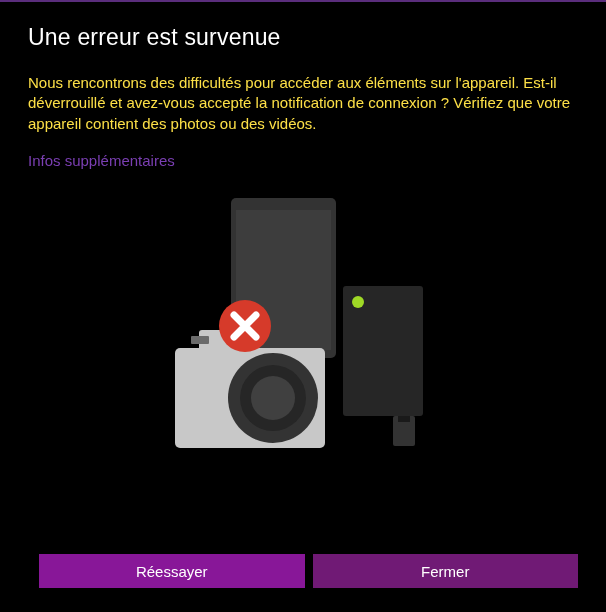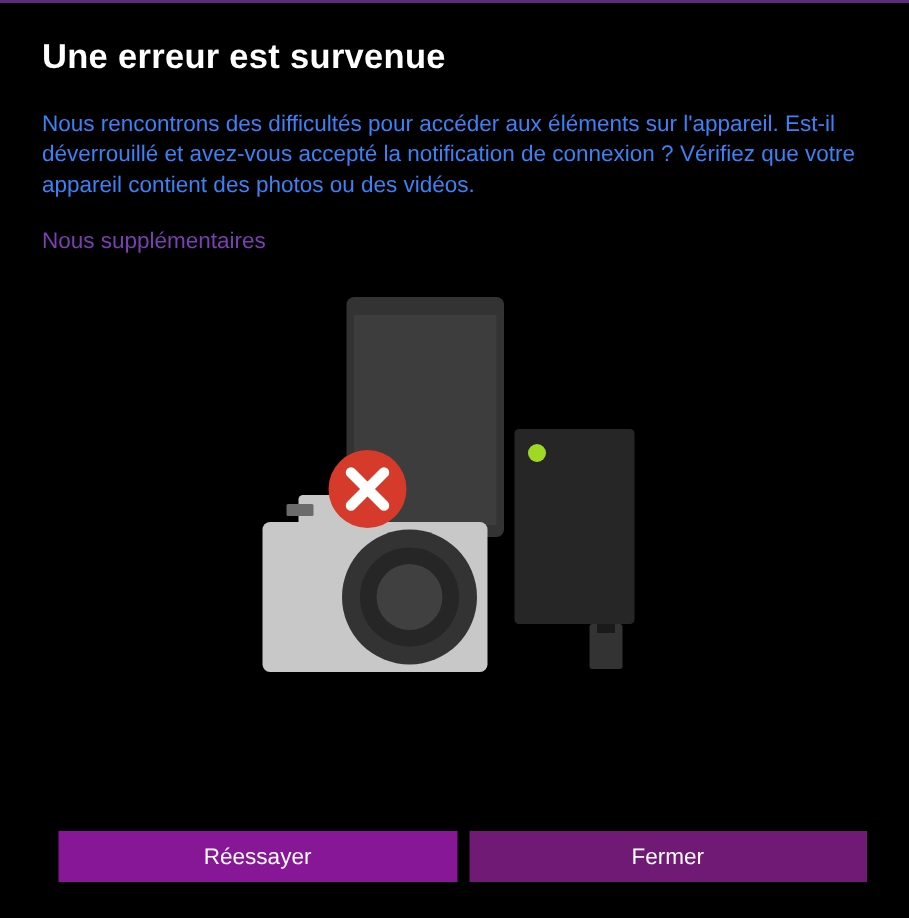--- a/index.html
+++ b/index.html
@@ -22,29 +22,29 @@
       left: 0;
       right: 0;
       height: 2px;
       background: #5a2d7c;
     }
     .content {
       padding: 24px 28px 0 28px;
     }
     .title {
       font-size: 23px;
-      font-weight: 700;
+      font-weight: 400;
       color: #ffffff;
       margin-bottom: 22px;
       letter-spacing: 0.2px;
     }
     .description {
       font-size: 15px;
       line-height: 1.35;
-      color: #3b82f6;
+      color: #fde047;
       margin-bottom: 18px;
     }
     .link {
       font-size: 15px;
       color: #7b3fb3;
       text-decoration: none;
       display: inline-block;
     }
     .illustration {
       display: flex;
@@ -79,21 +79,21 @@
     }
   </style>
 </head>
 <body>
 
 <div class="top-accent"></div>
 
 <div class="content">
   <h1 class="title">Une erreur est survenue</h1>
   <p class="description">Nous rencontrons des difficultés pour accéder aux éléments sur l'appareil. Est-il déverrouillé et avez-vous accepté la notification de connexion&nbsp;? Vérifiez que votre appareil contient des photos ou des vidéos.</p>
-  <a class="link" href="#">Nous supplémentaires</a>
+  <a class="link" href="#">Infos supplémentaires</a>
 
   <div class="illustration">
     <svg width="280" height="280" viewBox="0 0 280 280">
 
       <rect x="68" y="10" width="105" height="160" rx="5" fill="#333333"></rect>
       <rect x="73" y="22" width="95" height="140" fill="#3d3d3d"></rect>
 
       <rect x="180" y="98" width="80" height="130" rx="3" fill="#262626"></rect>
       <circle cx="195" cy="114" r="6" fill="#9fd926"></circle>
 

